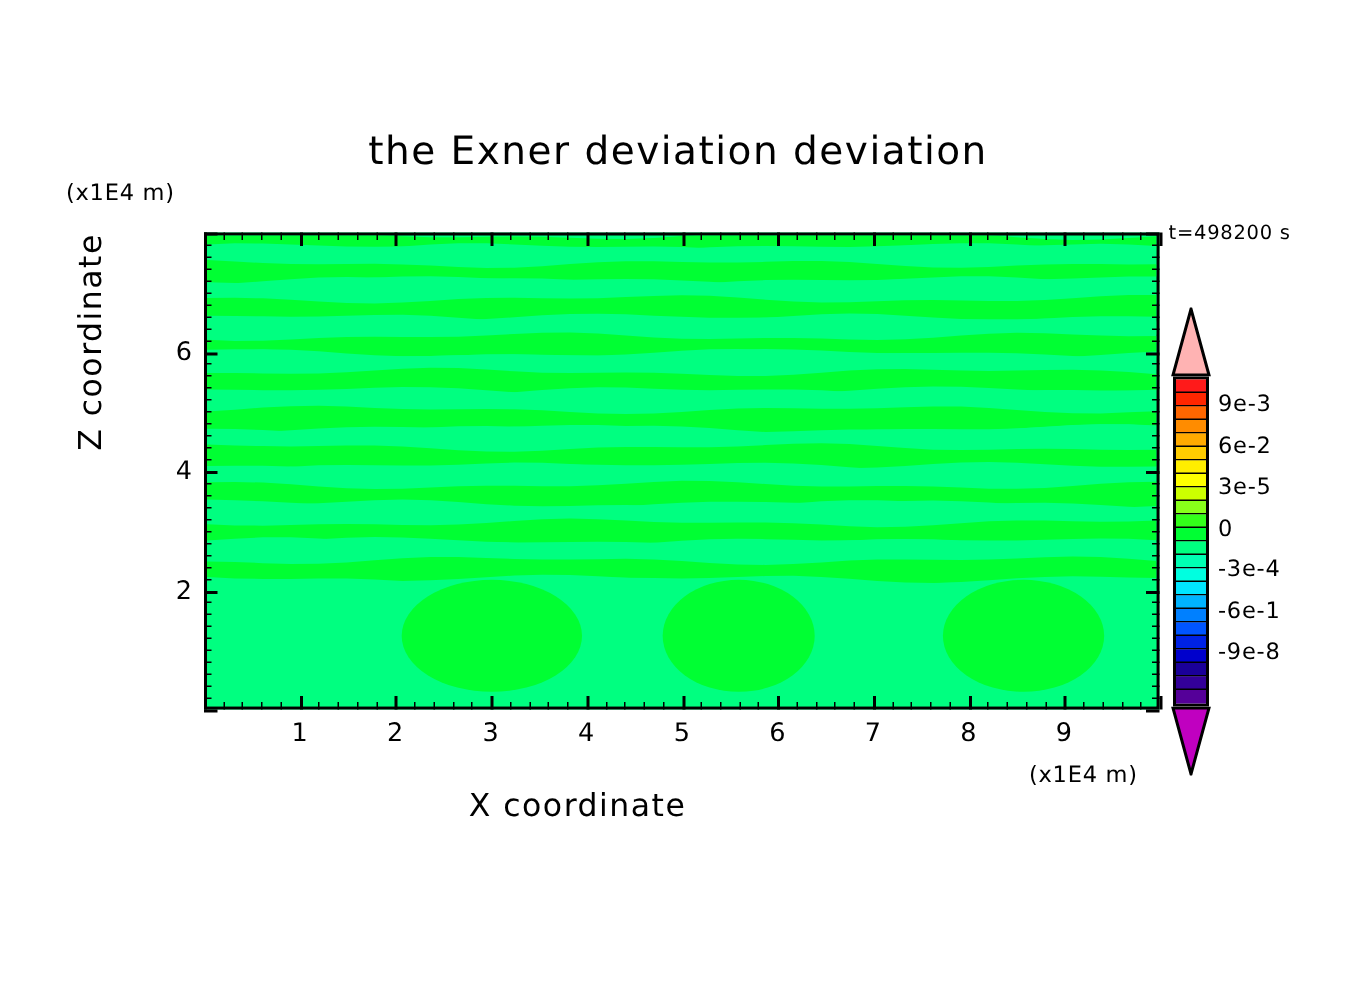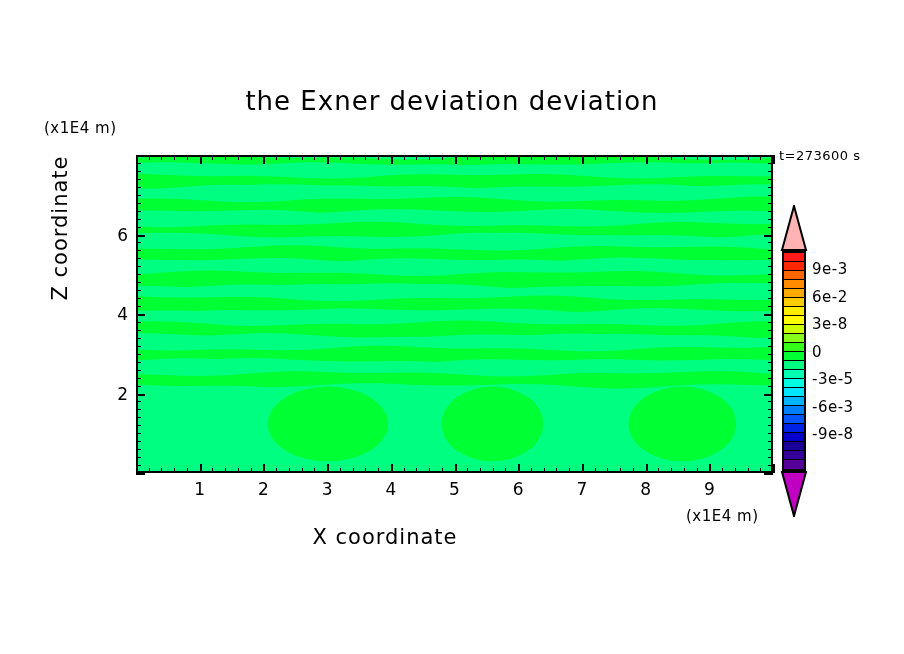--- a/index.html
+++ b/index.html
@@ -56,21 +56,21 @@
             transform:translateY(-50%);white-space:nowrap;letter-spacing:0.5px;}
 </style>
 </head>
 <body>
 
 <div class="abs" id="title">the Exner deviation deviation</div>
 
 <div class="abs" id="unit-top-left">(x1E4 m)</div>
 <div class="abs" id="unit-bottom-right">(x1E4 m)</div>
 
-<div class="abs" id="timestamp">t=273600 s</div>
+<div class="abs" id="timestamp">t=498200 s</div>
 
 <div class="abs" id="plot-frame">
   <svg id="plot-canvas" viewBox="0 0 637 318" preserveAspectRatio="none">
     <g id="stripe-group">
         <polygon points="0.0,0.0 18.7,-1.0 37.5,-2.2 56.2,-2.9 74.9,-2.8 93.7,-1.9 112.4,-0.6 131.1,0.5 149.9,1.1 168.6,1.1 187.4,0.8 206.1,0.6 224.8,0.9 243.6,1.5 262.3,2.2 281.0,2.3 299.8,1.7 318.5,0.4 337.2,-1.0 356.0,-2.1 374.7,-2.4 393.4,-2.0 412.2,-1.3 430.9,-0.7 449.6,-0.6 468.4,-0.8 487.1,-1.1 505.9,-0.9 524.6,-0.1 543.3,1.2 562.1,2.4 580.8,3.0 599.5,2.7 618.3,1.7 637.0,0.5 637.0,9.9 618.3,10.0 599.5,9.6 580.8,8.6 562.1,7.2 543.3,6.0 524.6,5.3 505.9,5.2 487.1,5.8 468.4,6.6 449.6,7.3 430.9,7.7 412.2,7.6 393.4,7.3 374.7,7.1 356.0,7.3 337.2,8.0 318.5,9.1 299.8,10.2 281.0,10.9 262.3,11.0 243.6,10.3 224.8,9.2 206.1,8.1 187.4,7.3 168.6,6.9 149.9,7.1 131.1,7.4 112.4,7.6 93.7,7.4 74.9,6.7 56.2,6.0 37.5,5.4 18.7,5.3 0.0,6.0" fill="#00ff33"></polygon>
         <polygon points="0.0,9.0 18.7,8.7 37.5,9.0 56.2,9.5 74.9,9.9 93.7,9.7 112.4,8.8 131.1,7.4 149.9,6.1 168.6,5.3 187.4,5.3 206.1,6.1 224.8,7.0 243.6,7.6 262.3,7.8 281.0,7.6 299.8,7.4 318.5,7.7 337.2,8.6 356.0,9.8 374.7,10.7 393.4,10.9 412.2,10.2 430.9,9.0 449.6,7.7 468.4,6.9 487.1,6.7 505.9,7.0 524.6,7.3 543.3,7.2 562.1,6.6 580.8,6.0 599.5,5.6 618.3,6.0 637.0,7.1 637.0,19.7 618.3,19.4 599.5,19.2 580.8,19.3 562.1,19.9 543.3,20.8 524.6,21.6 505.9,21.9 487.1,21.6 468.4,20.7 449.6,19.4 430.9,18.1 412.2,17.3 393.4,17.1 374.7,17.5 356.0,18.0 337.2,18.3 318.5,18.3 299.8,17.9 281.0,17.4 262.3,17.1 243.6,17.3 224.8,18.2 206.1,19.4 187.4,20.7 168.6,21.6 149.9,21.9 131.1,21.5 112.4,20.7 93.7,19.9 74.9,19.3 56.2,19.2 37.5,19.4 18.7,19.7 0.0,19.7" fill="#00ff80"></polygon>
         <polygon points="0.0,16.6 18.7,17.6 37.5,18.6 56.2,19.3 74.9,19.4 93.7,19.2 112.4,19.1 131.1,19.5 149.9,20.3 168.6,21.3 187.4,21.9 206.1,21.7 224.8,20.7 243.6,19.2 262.3,18.0 281.0,17.4 299.8,17.4 318.5,17.9 337.2,18.2 356.0,18.2 374.7,17.8 393.4,17.3 412.2,17.2 430.9,17.9 449.6,19.2 468.4,20.6 487.1,21.6 505.9,21.8 524.6,21.3 543.3,20.3 562.1,19.5 580.8,19.2 599.5,19.3 618.3,19.5 637.0,19.4 637.0,27.6 618.3,27.7 599.5,28.3 580.8,29.1 562.1,29.6 543.3,29.8 524.6,29.6 505.9,29.3 487.1,29.2 468.4,29.5 449.6,30.4 430.9,31.6 412.2,32.6 393.4,33.3 374.7,33.2 356.0,32.4 337.2,31.3 318.5,30.3 299.8,29.6 281.0,29.4 262.3,29.6 243.6,29.9 224.8,30.0 206.1,29.6 187.4,28.8 168.6,28.0 149.9,27.5 131.1,27.6 112.4,28.3 93.7,29.6 74.9,30.9 56.2,31.9 37.5,32.3 18.7,32.1 0.0,31.6" fill="#00ff33"></polygon>
         <polygon points="0.0,32.8 18.7,32.2 37.5,30.9 56.2,29.5 74.9,28.4 93.7,28.0 112.4,28.3 131.1,29.0 149.9,29.4 168.6,29.4 187.4,29.1 206.1,28.8 224.8,29.0 243.6,29.9 262.3,31.2 281.0,32.5 299.8,33.1 318.5,32.9 337.2,32.0 356.0,30.9 374.7,30.1 393.4,29.8 412.2,30.0 430.9,30.2 449.6,30.0 468.4,29.2 487.1,28.3 505.9,27.5 524.6,27.5 543.3,28.3 562.1,29.6 580.8,31.0 599.5,31.9 618.3,32.0 637.0,31.6 637.0,45.6 618.3,45.9 599.5,45.4 580.8,44.4 562.1,43.1 543.3,41.9 524.6,41.3 505.9,41.2 487.1,41.6 468.4,42.0 449.6,42.2 430.9,42.1 412.2,41.6 393.4,41.0 374.7,40.8 356.0,41.2 337.2,42.1 318.5,43.4 299.8,44.7 281.0,45.5 262.3,45.7 243.6,45.2 224.8,44.4 206.1,43.6 187.4,43.2 168.6,43.2 149.9,43.5 131.1,43.8 112.4,43.6 93.7,43.0 74.9,41.9 56.2,40.8 37.5,40.0 18.7,39.9 0.0,40.4" fill="#00ff80"></polygon>
         <polygon points="0.0,42.2 18.7,42.1 37.5,42.4 56.2,43.4 74.9,44.6 93.7,45.6 112.4,45.9 131.1,45.3 149.9,44.2 168.6,42.9 187.4,42.2 206.1,42.0 224.8,42.3 243.6,42.5 262.3,42.3 281.0,41.6 299.8,40.8 318.5,40.4 337.2,40.7 356.0,41.8 374.7,43.3 393.4,44.6 412.2,45.2 430.9,45.0 449.6,44.4 468.4,43.8 487.1,43.6 505.9,43.9 524.6,44.2 543.3,44.2 562.1,43.6 580.8,42.3 599.5,41.0 618.3,40.1 637.0,40.1 637.0,54.8 618.3,54.5 599.5,54.5 580.8,55.0 562.1,56.0 543.3,57.2 524.6,58.2 505.9,58.7 487.1,58.5 468.4,57.7 449.6,56.6 430.9,55.6 412.2,55.1 393.4,55.1 374.7,55.3 356.0,55.6 337.2,55.5 318.5,54.9 299.8,54.1 281.0,53.2 262.3,52.8 243.6,53.0 224.8,53.9 206.1,55.2 187.4,56.4 168.6,57.3 149.9,57.6 131.1,57.3 112.4,56.8 93.7,56.4 74.9,56.4 56.2,56.7 37.5,57.3 18.7,57.6 0.0,57.5" fill="#00ff33"></polygon>
         <polygon points="0.0,54.2 18.7,54.3 37.5,54.6 56.2,54.9 74.9,54.7 93.7,54.2 112.4,53.6 131.1,53.5 149.9,54.2 168.6,55.5 187.4,56.9 206.1,58.0 224.8,58.2 243.6,57.8 262.3,56.9 281.0,56.3 299.8,56.0 318.5,56.2 337.2,56.5 356.0,56.3 374.7,55.5 393.4,54.3 412.2,53.2 430.9,52.7 449.6,53.0 468.4,54.1 487.1,55.3 505.9,56.3 524.6,56.6 543.3,56.5 562.1,56.2 580.8,56.2 599.5,56.7 618.3,57.5 637.0,58.1 637.0,66.8 618.3,66.9 599.5,67.3 580.8,67.6 562.1,67.7 543.3,67.4 524.6,66.8 505.9,66.2 487.1,66.1 468.4,66.6 449.6,67.7 430.9,69.1 412.2,70.2 393.4,70.9 374.7,70.9 356.0,70.4 337.2,69.6 318.5,69.0 299.8,68.8 281.0,68.9 262.3,69.2 243.6,69.4 224.8,69.1 206.1,68.3 187.4,67.2 168.6,66.1 149.9,65.4 131.1,65.4 112.4,66.0 93.7,67.1 74.9,68.2 56.2,68.9 37.5,69.2 18.7,69.0 0.0,68.7" fill="#00ff80"></polygon>
@@ -330,18 +330,18 @@
       <div class="cb-seg" style="background: rgb(51, 0, 153); height: 4.16667%;"></div>
       <div class="cb-seg" style="background: rgb(85, 0, 153); height: 4.16667%;"></div>
     </div>
   <svg id="cb-bottom-arrow" viewBox="0 0 28 46" preserveAspectRatio="none">
     <polygon id="cb-bot-poly" points="14,45 26,1 2,1" stroke="#000" stroke-width="2" fill="#c000c0"></polygon>
   </svg>
 </div>
 <div id="cb-label-layer">
     <div class="cb-label" style="top: 269.333px;">9e-3</div>
     <div class="cb-label" style="top: 296.833px;">6e-2</div>
-    <div class="cb-label" style="top: 324.333px;">3e-8</div>
+    <div class="cb-label" style="top: 324.333px;">3e-5</div>
     <div class="cb-label" style="top: 351.833px;">0</div>
-    <div class="cb-label" style="top: 379.333px;">-3e-5</div>
-    <div class="cb-label" style="top: 406.833px;">-6e-3</div>
+    <div class="cb-label" style="top: 379.333px;">-3e-4</div>
+    <div class="cb-label" style="top: 406.833px;">-6e-1</div>
     <div class="cb-label" style="top: 434.333px;">-9e-8</div>
   </div>
 
 </body></html>

